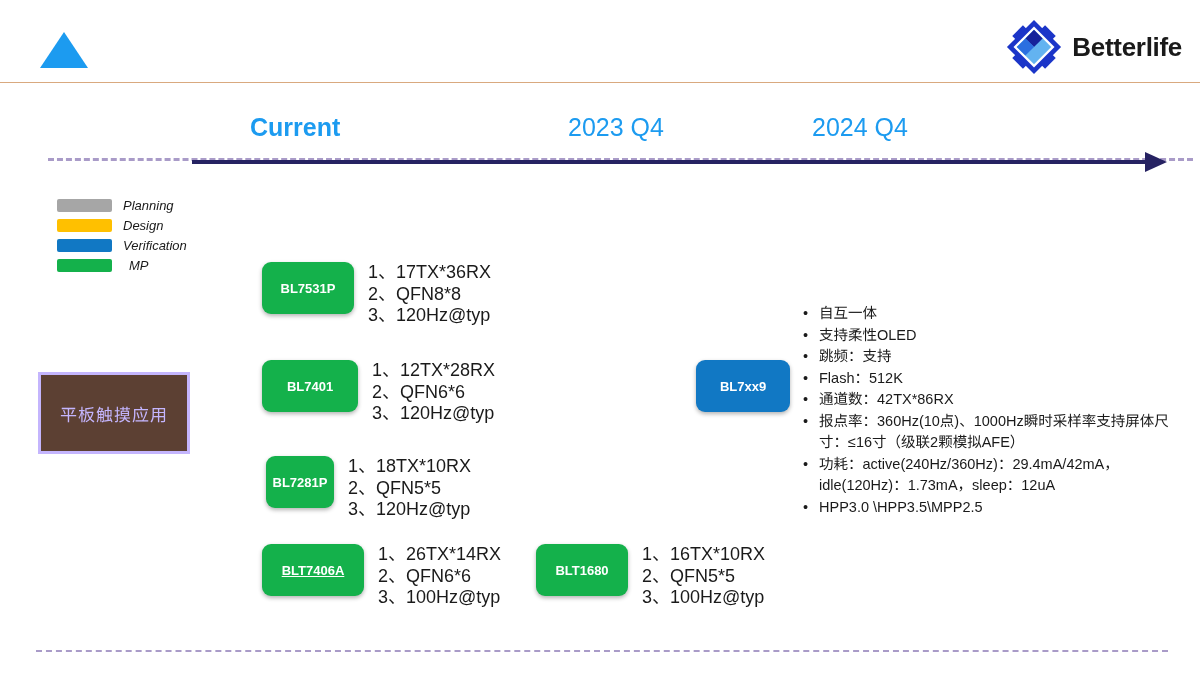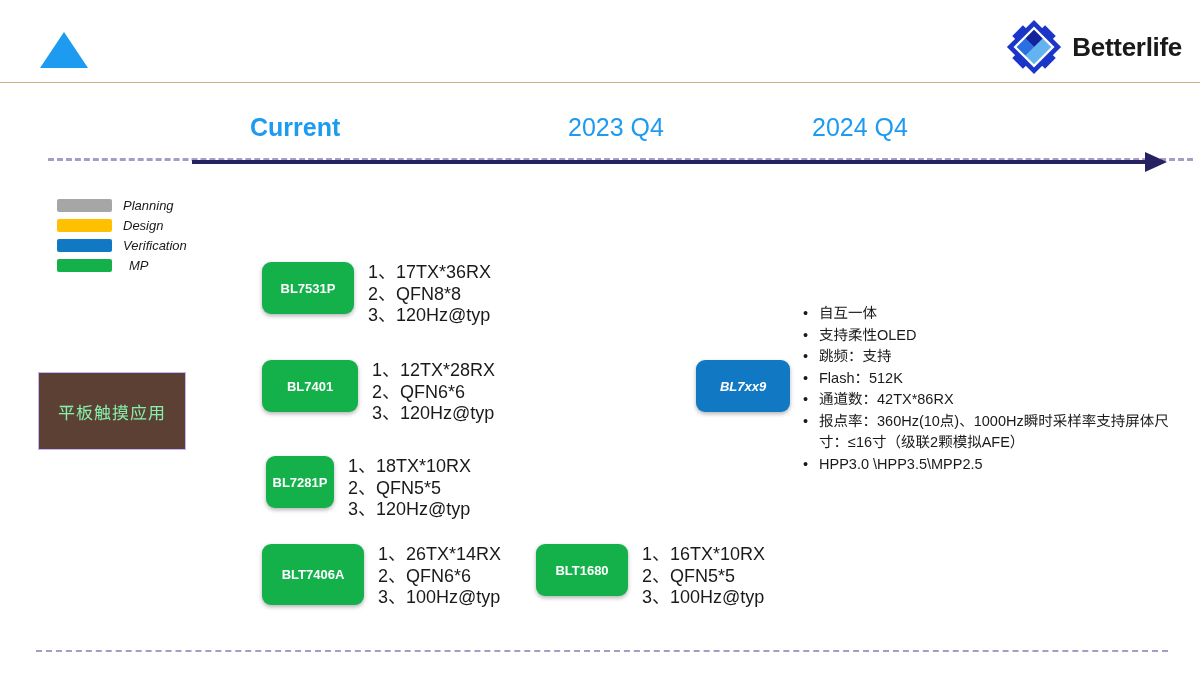--- a/index.html
+++ b/index.html
@@ -133,25 +133,25 @@
   .legend-row.is-mp .legend-label { margin-left: 17px; }
 
   
   #app-box {
     position: absolute;
     left: 38px;
     top: 372px;
     width: 146px;
     height: 76px;
     background: #5C4033;
-    border: 1px solid #c4b5fd;
+    border: 3px solid #c4b5fd;
     display: flex;
     align-items: center;
     justify-content: center;
-    color: #86efac;
+    color: #c4b5fd;
     font-size: 17px;
     letter-spacing: 1px;
   }
 
   
   .product {
     position: absolute;
     display: flex;
     align-items: flex-start;
   }
@@ -281,47 +281,48 @@
       </div>
       <div class="product" style="left: 250px; top: 456px;">
         <div class="chip stage-mp" style="width: 68px; height: 52px;">BL7281P</div>
         <div class="specs">
           <span class="spec-line">1、18TX*10RX</span>
           <span class="spec-line">2、QFN5*5</span>
           <span class="spec-line">3、120Hz@typ</span>
         </div>
       </div>
       <div class="product" style="left: 246px; top: 544px;">
-        <div class="chip stage-mp" style="width: 102px; height: 61px;">BLT7406A</div>
+        <div class="chip stage-mp" style="width: 102px; height: 52px; text-decoration: underline;">BLT7406A</div>
         <div class="specs">
           <span class="spec-line">1、26TX*14RX</span>
           <span class="spec-line">2、QFN6*6</span>
           <span class="spec-line">3、100Hz@typ</span>
         </div>
       </div>
       <div class="product" style="left: 520px; top: 544px;">
         <div class="chip stage-mp" style="width: 92px; height: 52px;">BLT1680</div>
         <div class="specs">
           <span class="spec-line">1、16TX*10RX</span>
           <span class="spec-line">2、QFN5*5</span>
           <span class="spec-line">3、100Hz@typ</span>
         </div>
       </div>
-      <div class="product" style="left: 680px; top: 360px; font-style: italic;">
+      <div class="product" style="left: 680px; top: 360px;">
         <div class="chip stage-verification" style="width: 94px; height: 52px;">BL7xx9</div>
       </div>
     </div>
 
   <div id="features">
       <div class="feature-item">自互一体</div>
       <div class="feature-item">支持柔性OLED</div>
       <div class="feature-item">跳频：支持</div>
       <div class="feature-item">Flash：512K</div>
       <div class="feature-item">通道数：42TX*86RX</div>
       <div class="feature-item">报点率：360Hz(10点)、1000Hz瞬时采样率支持屏体尺寸：≤16寸（级联2颗模拟AFE）</div>
+      <div class="feature-item">功耗：active(240Hz/360Hz)：29.4mA/42mA，idle(120Hz)：1.73mA，sleep：12uA</div>
       <div class="feature-item">HPP3.0 \HPP3.5\MPP2.5</div>
     </div>
 
   <div id="footer-rule"></div>
 <div class="phase-label is-current" style="left: 250px;">Current</div>
     <div class="phase-label" style="left: 568px;">2023 Q4</div>
     <div class="phase-label" style="left: 812px;">2024 Q4</div>
   </div>
 
 </body></html>

